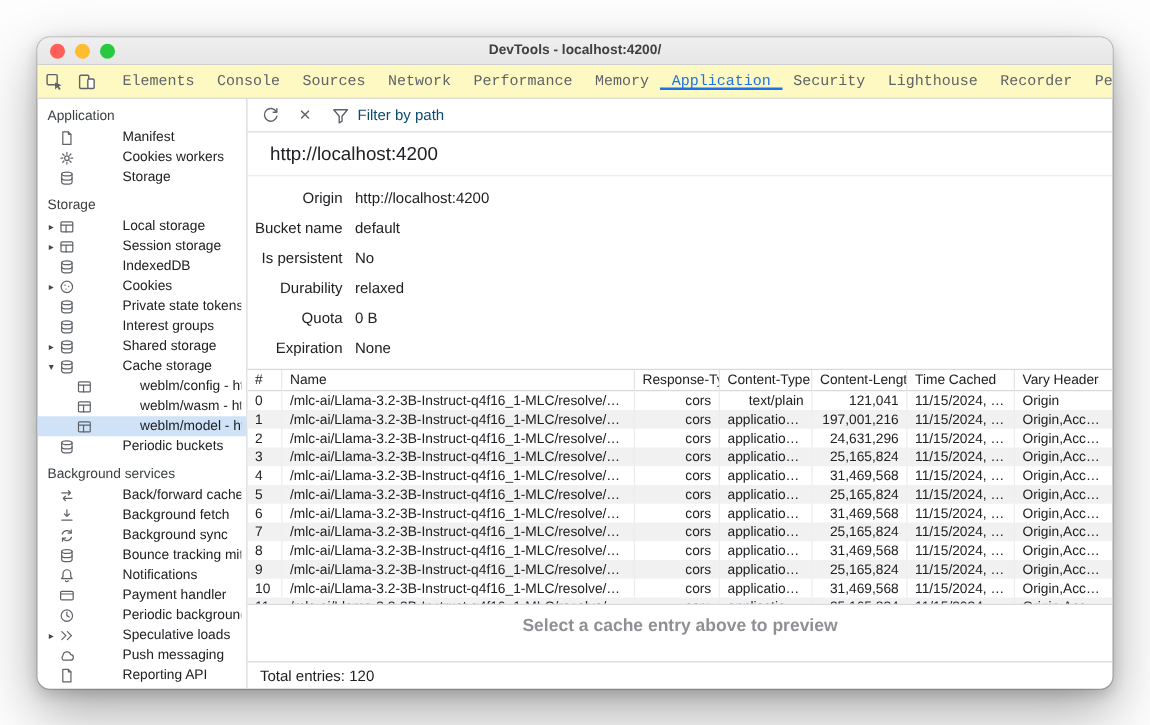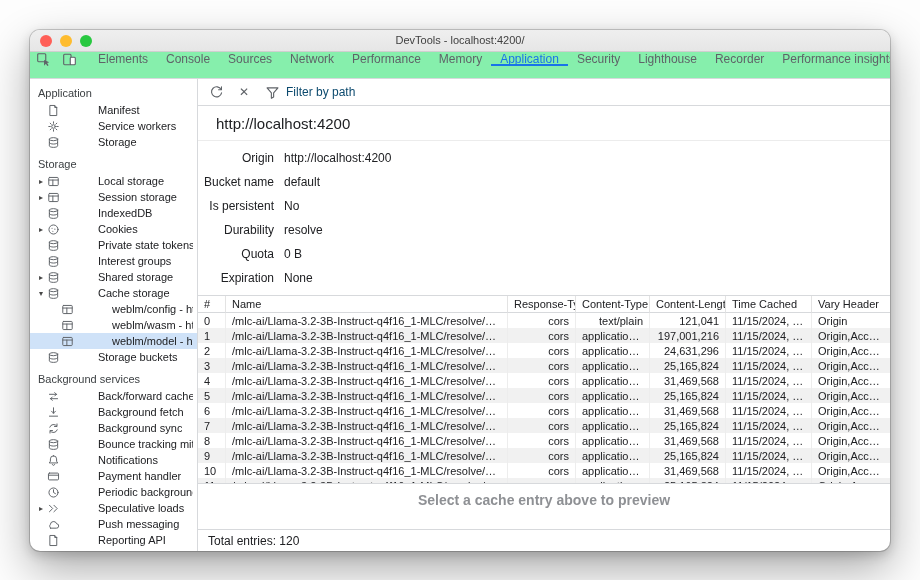--- a/index.html
+++ b/index.html
@@ -10,25 +10,25 @@
             background:#fff; border-radius:10px; overflow:hidden;
             display:flex; flex-direction:column;
             box-shadow:0 0 0 1px rgba(0,0,0,.18), 0 18px 45px rgba(0,0,0,.33), 0 4px 12px rgba(0,0,0,.18); }
 
   
   .titlebar { flex:none; height:22px; background:linear-gradient(#efefef,#e6e6e6);
               border-bottom:1px solid #cfcfcf; position:relative; }
   .traffic { position:absolute; left:10px; top:5px; display:flex; gap:8px; }
   .tl { width:12px; height:12px; border-radius:50%; display:inline-block; }
   .tl.red{ background:#ff5f57; } .tl.yellow{ background:#febc2e; } .tl.green{ background:#28c840; }
-  .win-title { text-align:center; line-height:21px; font-size:11px; font-weight:normal; color:#404040; }
+  .win-title { text-align:center; line-height:21px; font-size:11px; font-weight:bold; color:#404040; }
 
   
-  .tabbar { flex:none; height:27px; display:flex; align-items:flex-start;
-            background:#86efac; border-bottom:1px solid #d7d9dc; font-size:12px; color:#5f6368; }
+  .tabbar { flex:none; height:27px; display:flex; align-items:center;
+            background:#fef9c3; border-bottom:1px solid #d7d9dc; font-size:12px; color:#5f6368;font-family:Liberation Mono, monospace; }
   .tb-icon { width:26px; display:flex; align-items:center; justify-content:center; flex:none; }
   .tb-icon svg { width:15px; height:15px; }
   .tb-sep { width:1px; background:#d7d9dc; margin:5px 3px; flex:none; }
   .tabs { display:flex; }
   .tab { padding:0 9px; display:flex; align-items:center; gap:4px; white-space:nowrap; cursor:default; }
   .tab.active { color:#1a73e8; box-shadow:inset 0 -2px 0 #1a73e8; }
   .tabbar-spacer { flex:1; }
 
   
   .body-row { flex:1; display:flex; min-height:0; }
@@ -191,21 +191,21 @@
             </div>
 
             <div class="side-item">
               <span class="arrow"></span>
               <span class="s-icon">
                 <svg xmlns="http://www.w3.org/2000/svg" viewBox="0 0 16 16" fill="none" stroke="#5f6368" stroke-width="1.2" stroke-linecap="round" stroke-linejoin="round">
                   <circle cx="8" cy="8" r="2.2"></circle>
                   <path d="M8 2.2v1.9M8 11.9v1.9M2.2 8h1.9M11.9 8h1.9M3.9 3.9l1.3 1.3M10.8 10.8l1.3 1.3M12.1 3.9l-1.3 1.3M5.2 10.8l-1.3 1.3"></path>
                 </svg>
               </span>
-              <span class="side-label">Service workers</span>
+              <span class="side-label">Cookies workers</span>
             </div>
 
             <div class="side-item">
               <span class="arrow"></span>
               <span class="s-icon">
                 <svg xmlns="http://www.w3.org/2000/svg" viewBox="0 0 16 16" fill="none" stroke="#5f6368" stroke-width="1.2" stroke-linecap="round" stroke-linejoin="round">
                   <ellipse cx="8" cy="3.9" rx="5.1" ry="1.9"></ellipse>
                   <path d="M2.9 3.9v8.2c0 1.1 2.3 1.9 5.1 1.9s5.1-.8 5.1-1.9V3.9"></path>
                   <path d="M2.9 8c0 1.1 2.3 1.9 5.1 1.9S13.1 9.1 13.1 8"></path>
                 </svg>
@@ -349,21 +349,21 @@
 
             <div class="side-item">
               <span class="arrow"></span>
               <span class="s-icon">
                 <svg xmlns="http://www.w3.org/2000/svg" viewBox="0 0 16 16" fill="none" stroke="#5f6368" stroke-width="1.2" stroke-linecap="round" stroke-linejoin="round">
                   <ellipse cx="8" cy="3.9" rx="5.1" ry="1.9"></ellipse>
                   <path d="M2.9 3.9v8.2c0 1.1 2.3 1.9 5.1 1.9s5.1-.8 5.1-1.9V3.9"></path>
                   <path d="M2.9 8c0 1.1 2.3 1.9 5.1 1.9S13.1 9.1 13.1 8"></path>
                 </svg>
               </span>
-              <span class="side-label">Storage buckets</span>
+              <span class="side-label">Periodic buckets</span>
             </div>
           </div>
       </div>
 
       <div class="side-section">
         <div class="side-title">Background services</div>
         <div>
 
             <div class="side-item">
               <span class="arrow"></span>
@@ -510,21 +510,21 @@
             <div class="meta-value">default</div>
           </div>
 
           <div class="meta-row">
             <div class="meta-label">Is persistent</div>
             <div class="meta-value">No</div>
           </div>
 
           <div class="meta-row">
             <div class="meta-label">Durability</div>
-            <div class="meta-value">resolve</div>
+            <div class="meta-value">relaxed</div>
           </div>
 
           <div class="meta-row">
             <div class="meta-label">Quota</div>
             <div class="meta-value">0 B</div>
           </div>
 
           <div class="meta-row">
             <div class="meta-label">Expiration</div>
             <div class="meta-value">None</div>

